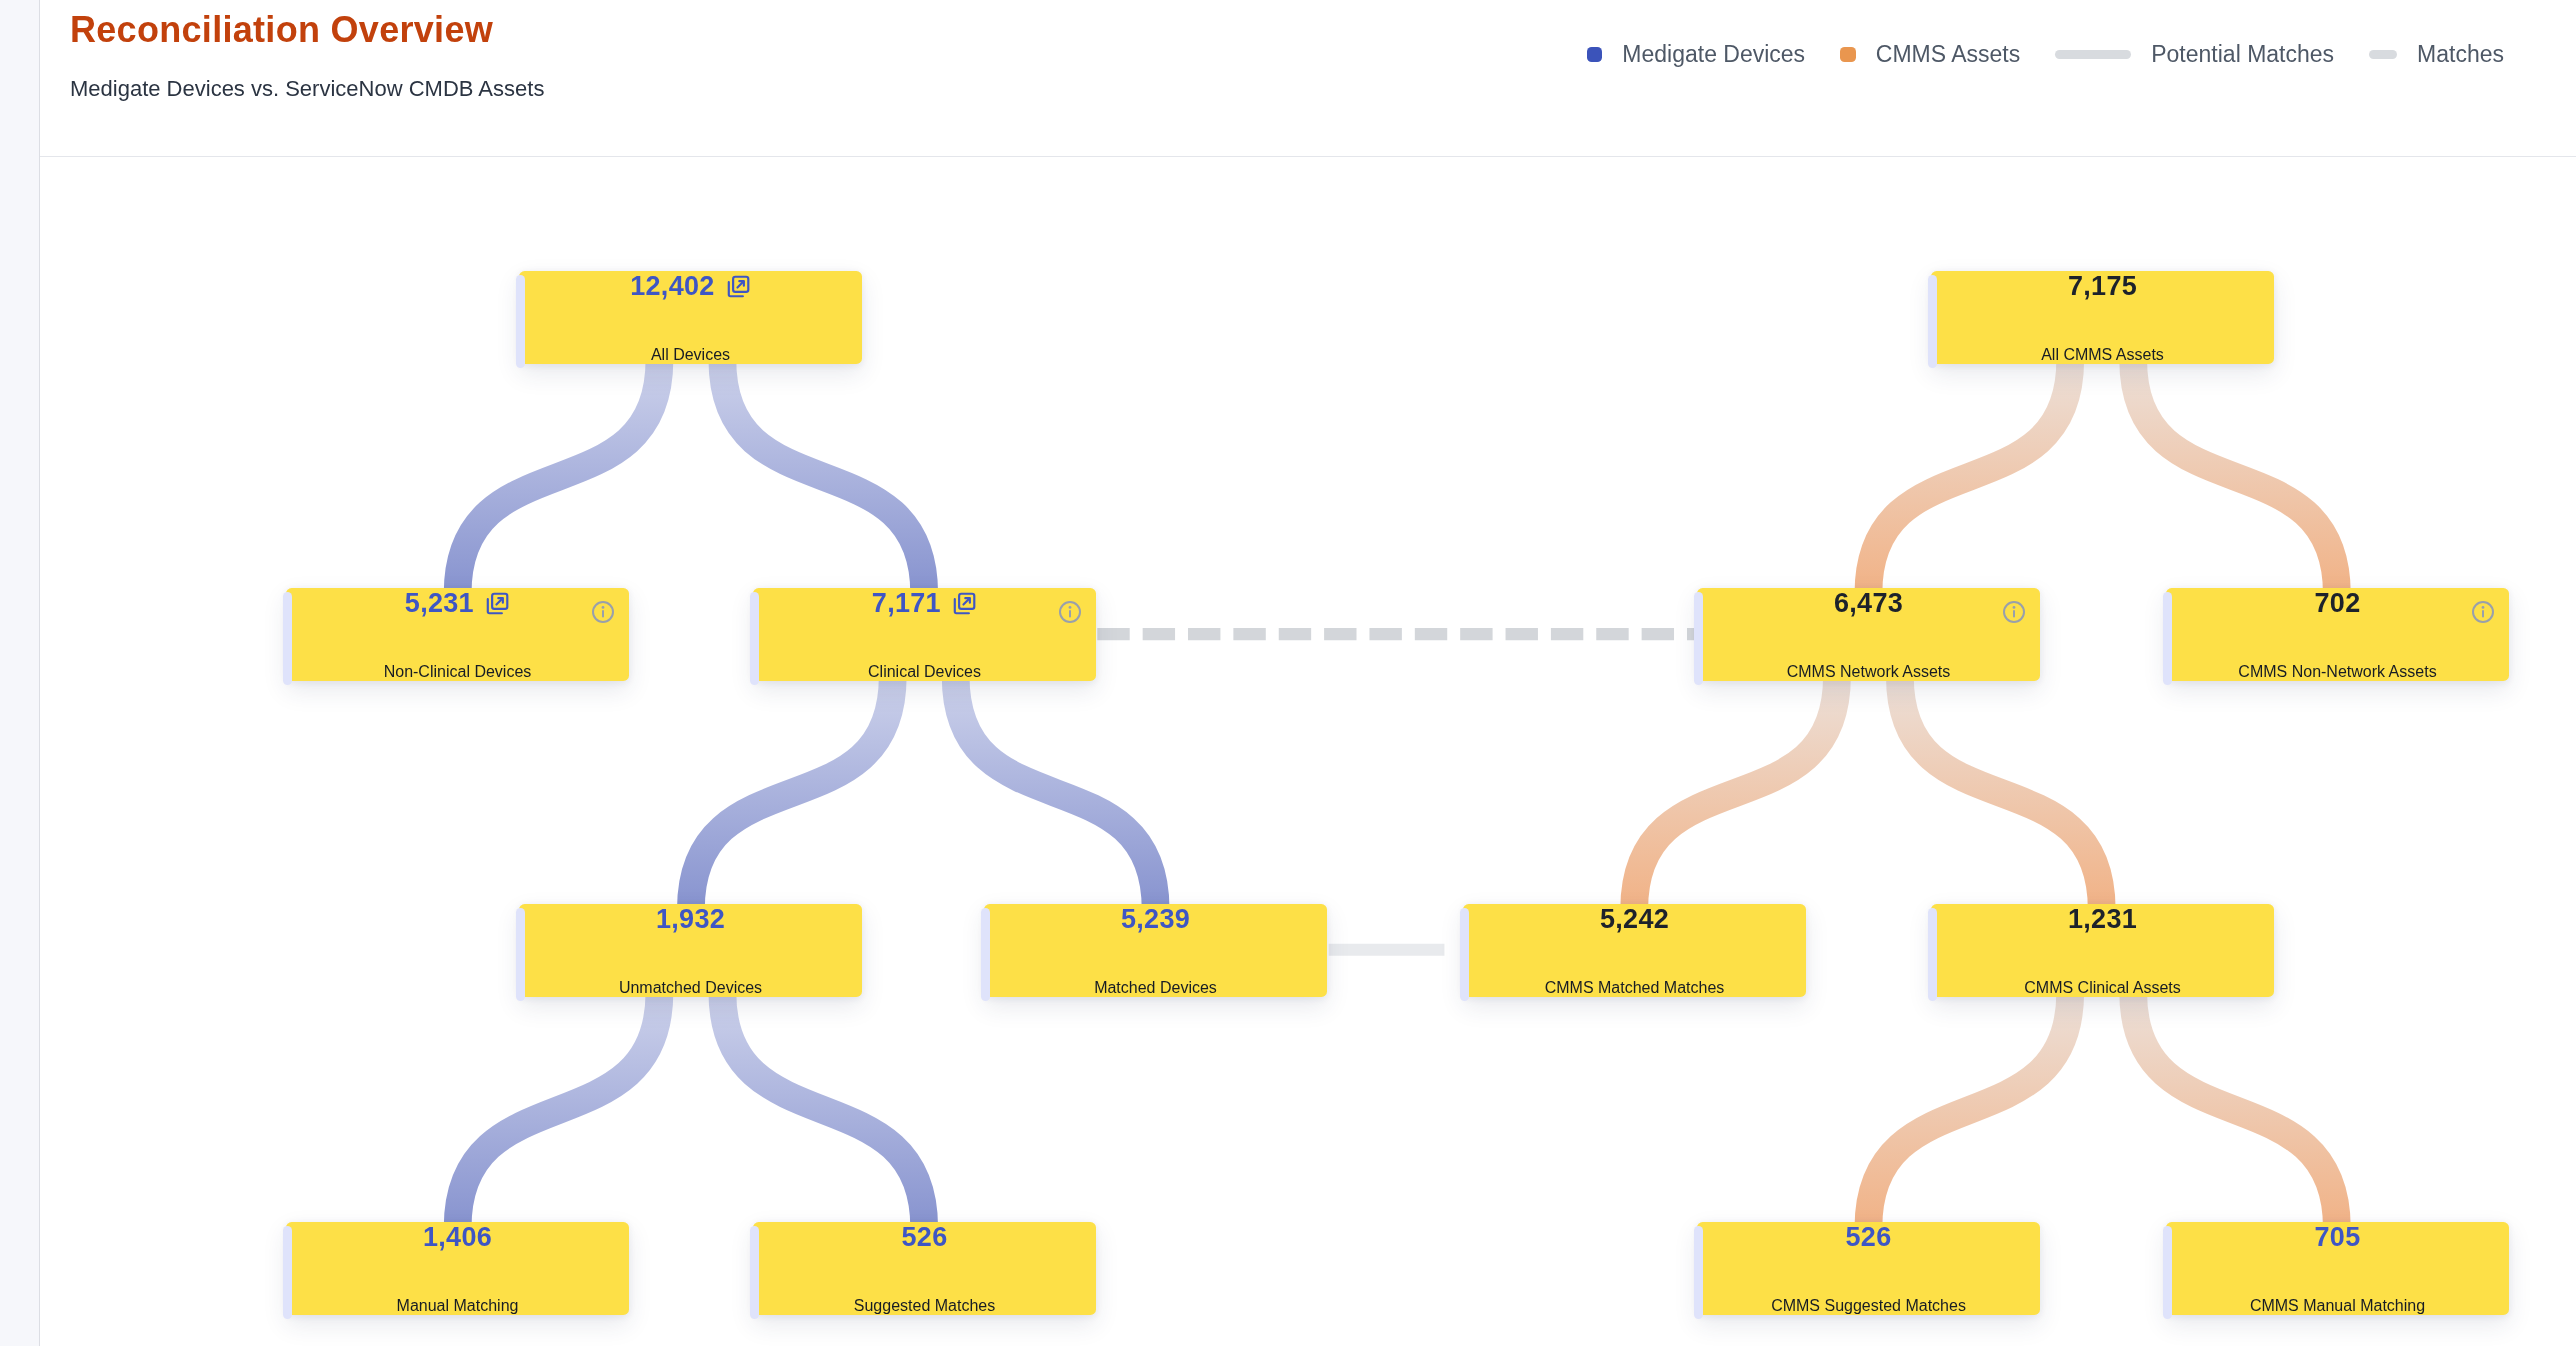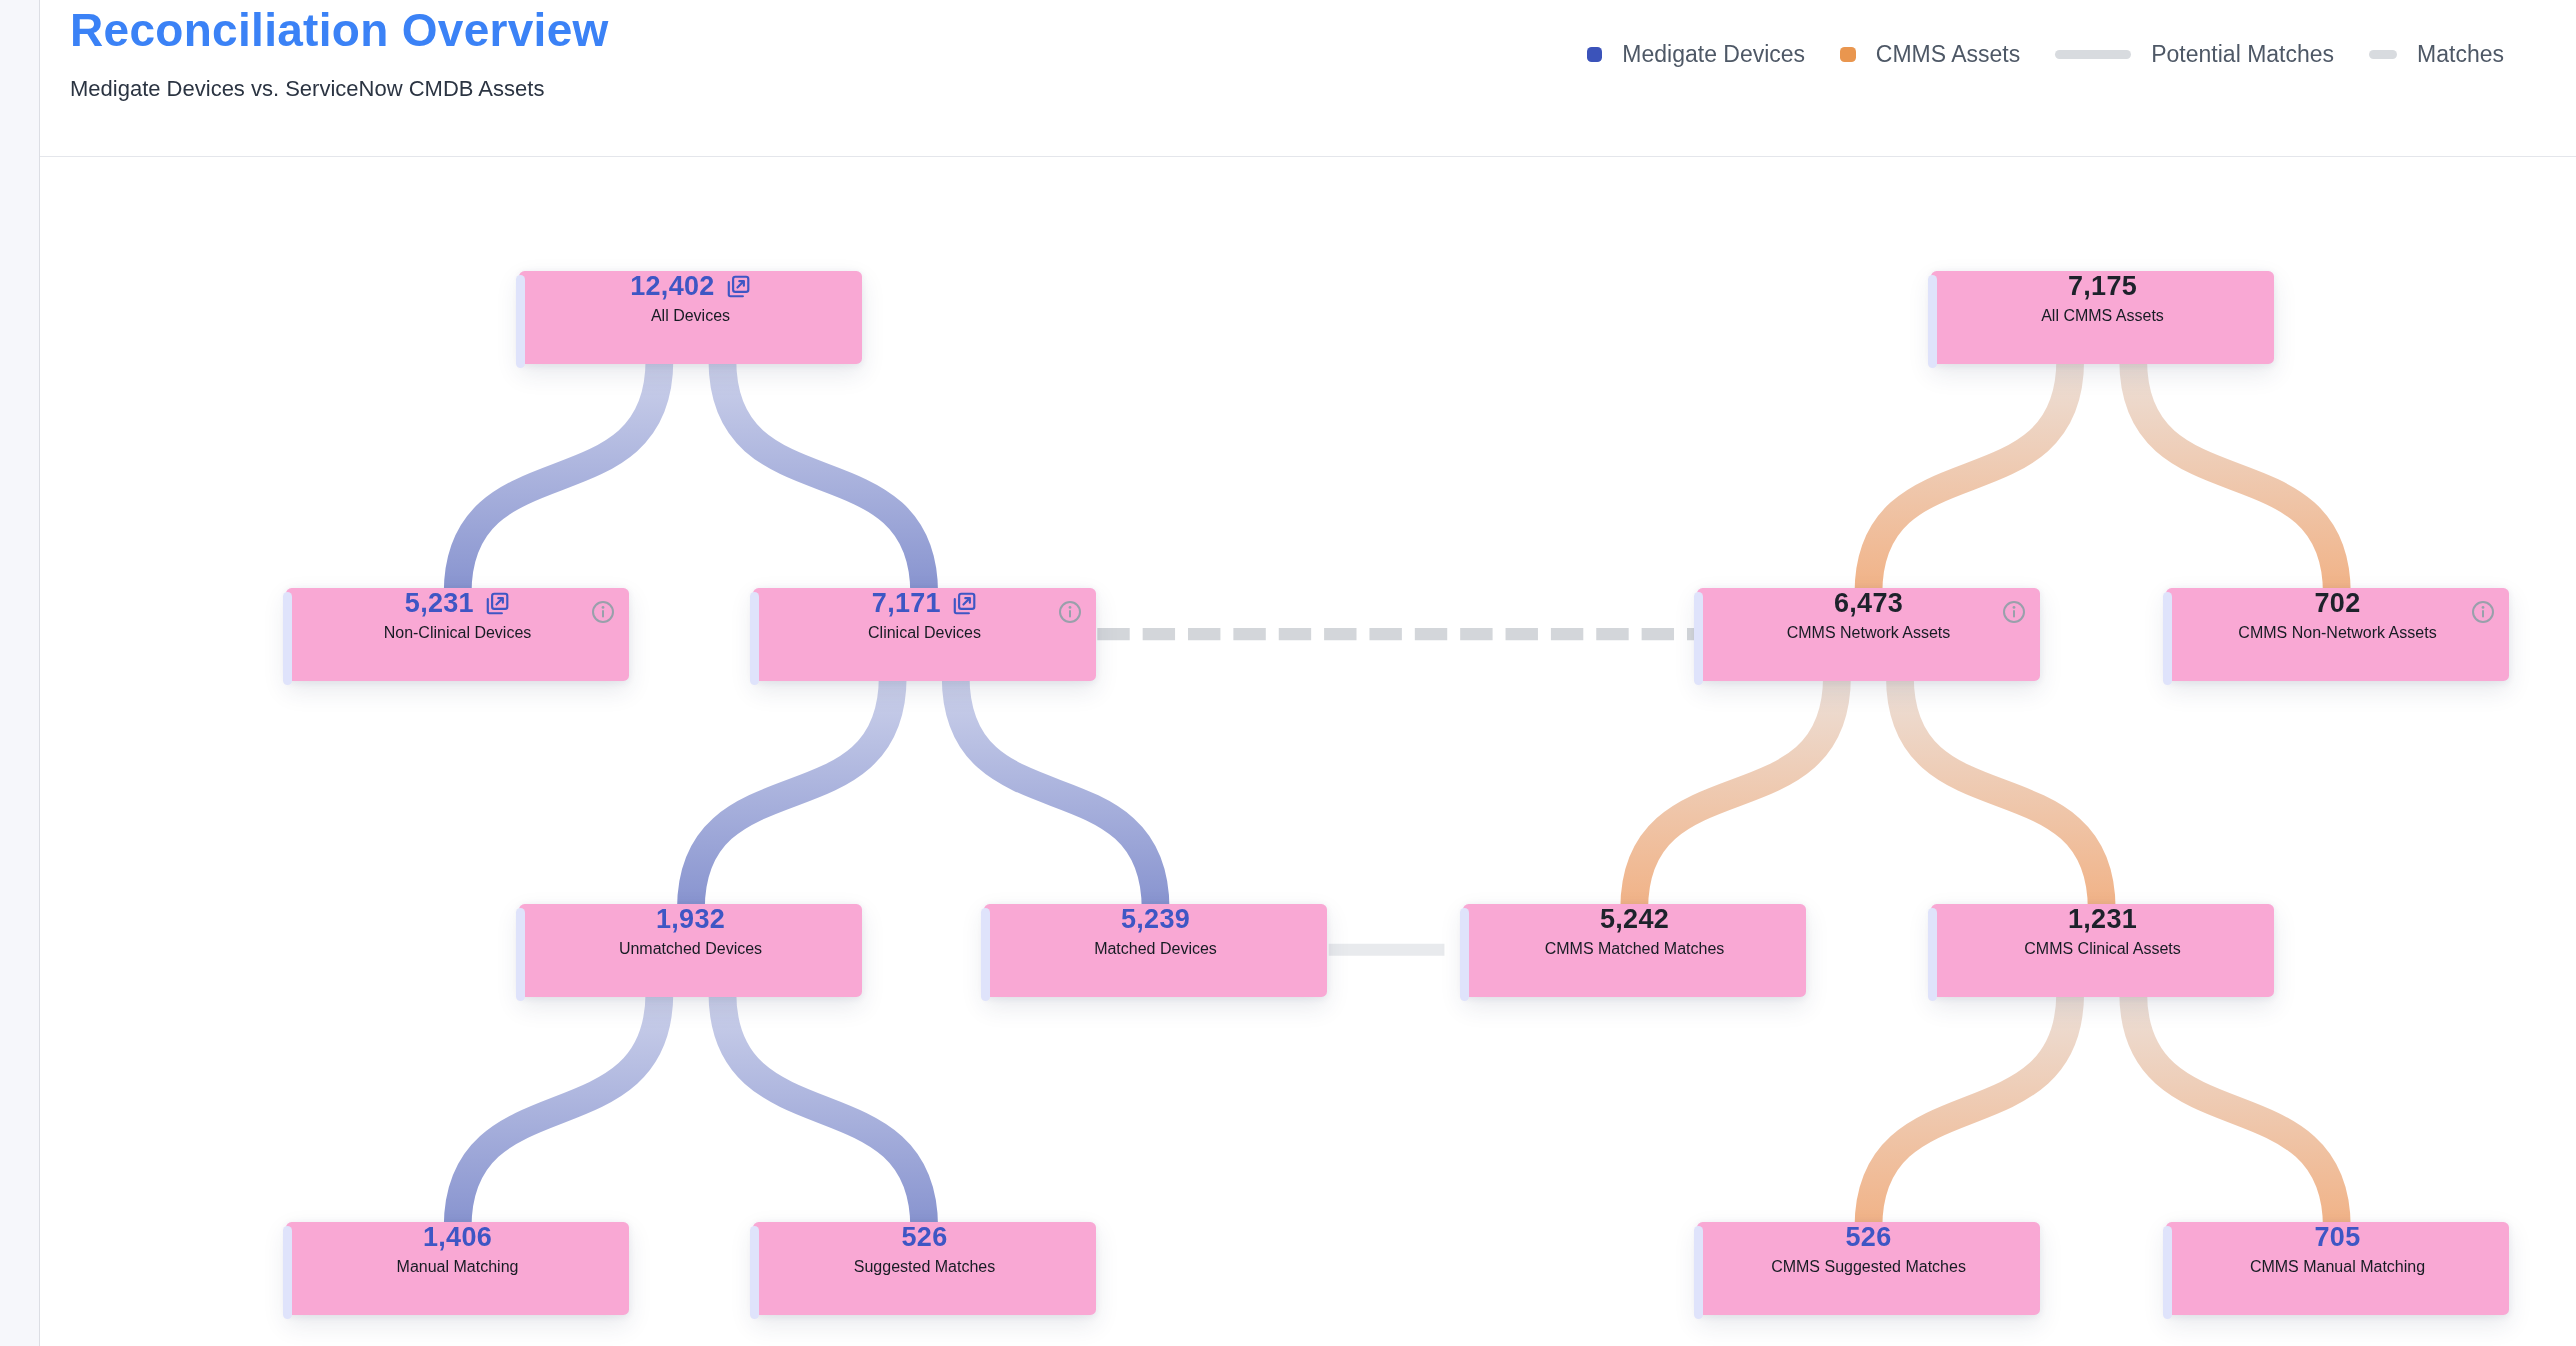--- a/index.html
+++ b/index.html
@@ -4,38 +4,38 @@
 <style>
   html,body{margin:0;padding:0;background:#ffffff;}
   #app{position:relative;width:2576px;height:1346px;overflow:hidden;
        font-family:"Liberation Sans",sans-serif;background:#ffffff;}
   
   .gutter{position:absolute;left:0;top:0;width:39px;height:100%;
           background:#f6f7fb;border-right:0.9px solid #dcdee4;}
   
   .header{position:absolute;left:40px;right:0;top:0;height:156px;
           border-bottom:0.9px solid #e4e6eb;background:#ffffff;}
-  .title{position:absolute;left:30px;top:1.9px;margin:0;font-size:46px;line-height:56px;
-         font-weight:800;color:#3b82f6;letter-spacing:0.3px;}
+  .title{position:absolute;left:30px;top:1.9px;margin:0;font-size:36px;line-height:56px;
+         font-weight:800;color:#c2410c;letter-spacing:0.3px;}
   .subtitle{position:absolute;left:30px;top:72px;margin:0;font-size:22px;line-height:33px;
             font-weight:400;color:#2b3442;}
   .legend{position:absolute;right:72px;top:41px;display:flex;align-items:center;gap:35px;
           font-size:23px;color:#4e5866;}
   .legend-item{display:flex;align-items:center;gap:20px;cursor:pointer;}
   .sw{display:inline-block;flex:none;}
   .sw-square{width:15.7px;height:15.7px;border-radius:4.6px;}
   .sw-bar-long{width:76px;height:9.3px;border-radius:4.6px;}
   .sw-bar-short{width:28px;height:9.3px;border-radius:4.6px;}
   
   .canvas{position:absolute;inset:0;}
   #links-svg{position:absolute;inset:0;width:100%;height:100%;}
   #nodes{position:absolute;inset:0;}
-  .node{position:absolute;width:343px;height:93px;background:#f9a8d4;border-radius:5.6px;
+  .node{position:absolute;width:343px;height:93px;background:#fde047;border-radius:5.6px;
         box-shadow:0 9.3px 24px rgba(35,45,85,.10),0 1.9px 7.4px rgba(35,45,85,.07);
-        display:flex;flex-direction:column;align-items:center;justify-content:flex-start;gap:4.6px;}
+        display:flex;flex-direction:column;align-items:center;justify-content:space-between;gap:4.6px;}
   .accent{position:absolute;left:-2.8px;top:3.7px;height:93px;width:8.3px;border-radius:6.5px;}
   .value-row{display:flex;align-items:center;gap:10.2px;}
   .value{font-size:27px;font-weight:700;letter-spacing:0.3px;}
   .label{font-size:16px;color:#171c24;}
   .ext-icon{width:26px;height:26px;cursor:pointer;}
   .info-icon{position:absolute;top:12px;right:14px;width:24px;height:24px;cursor:pointer;}
   .value-row[data-interactable="true"]{cursor:pointer;}
 </style>
 </head>
 <body>

